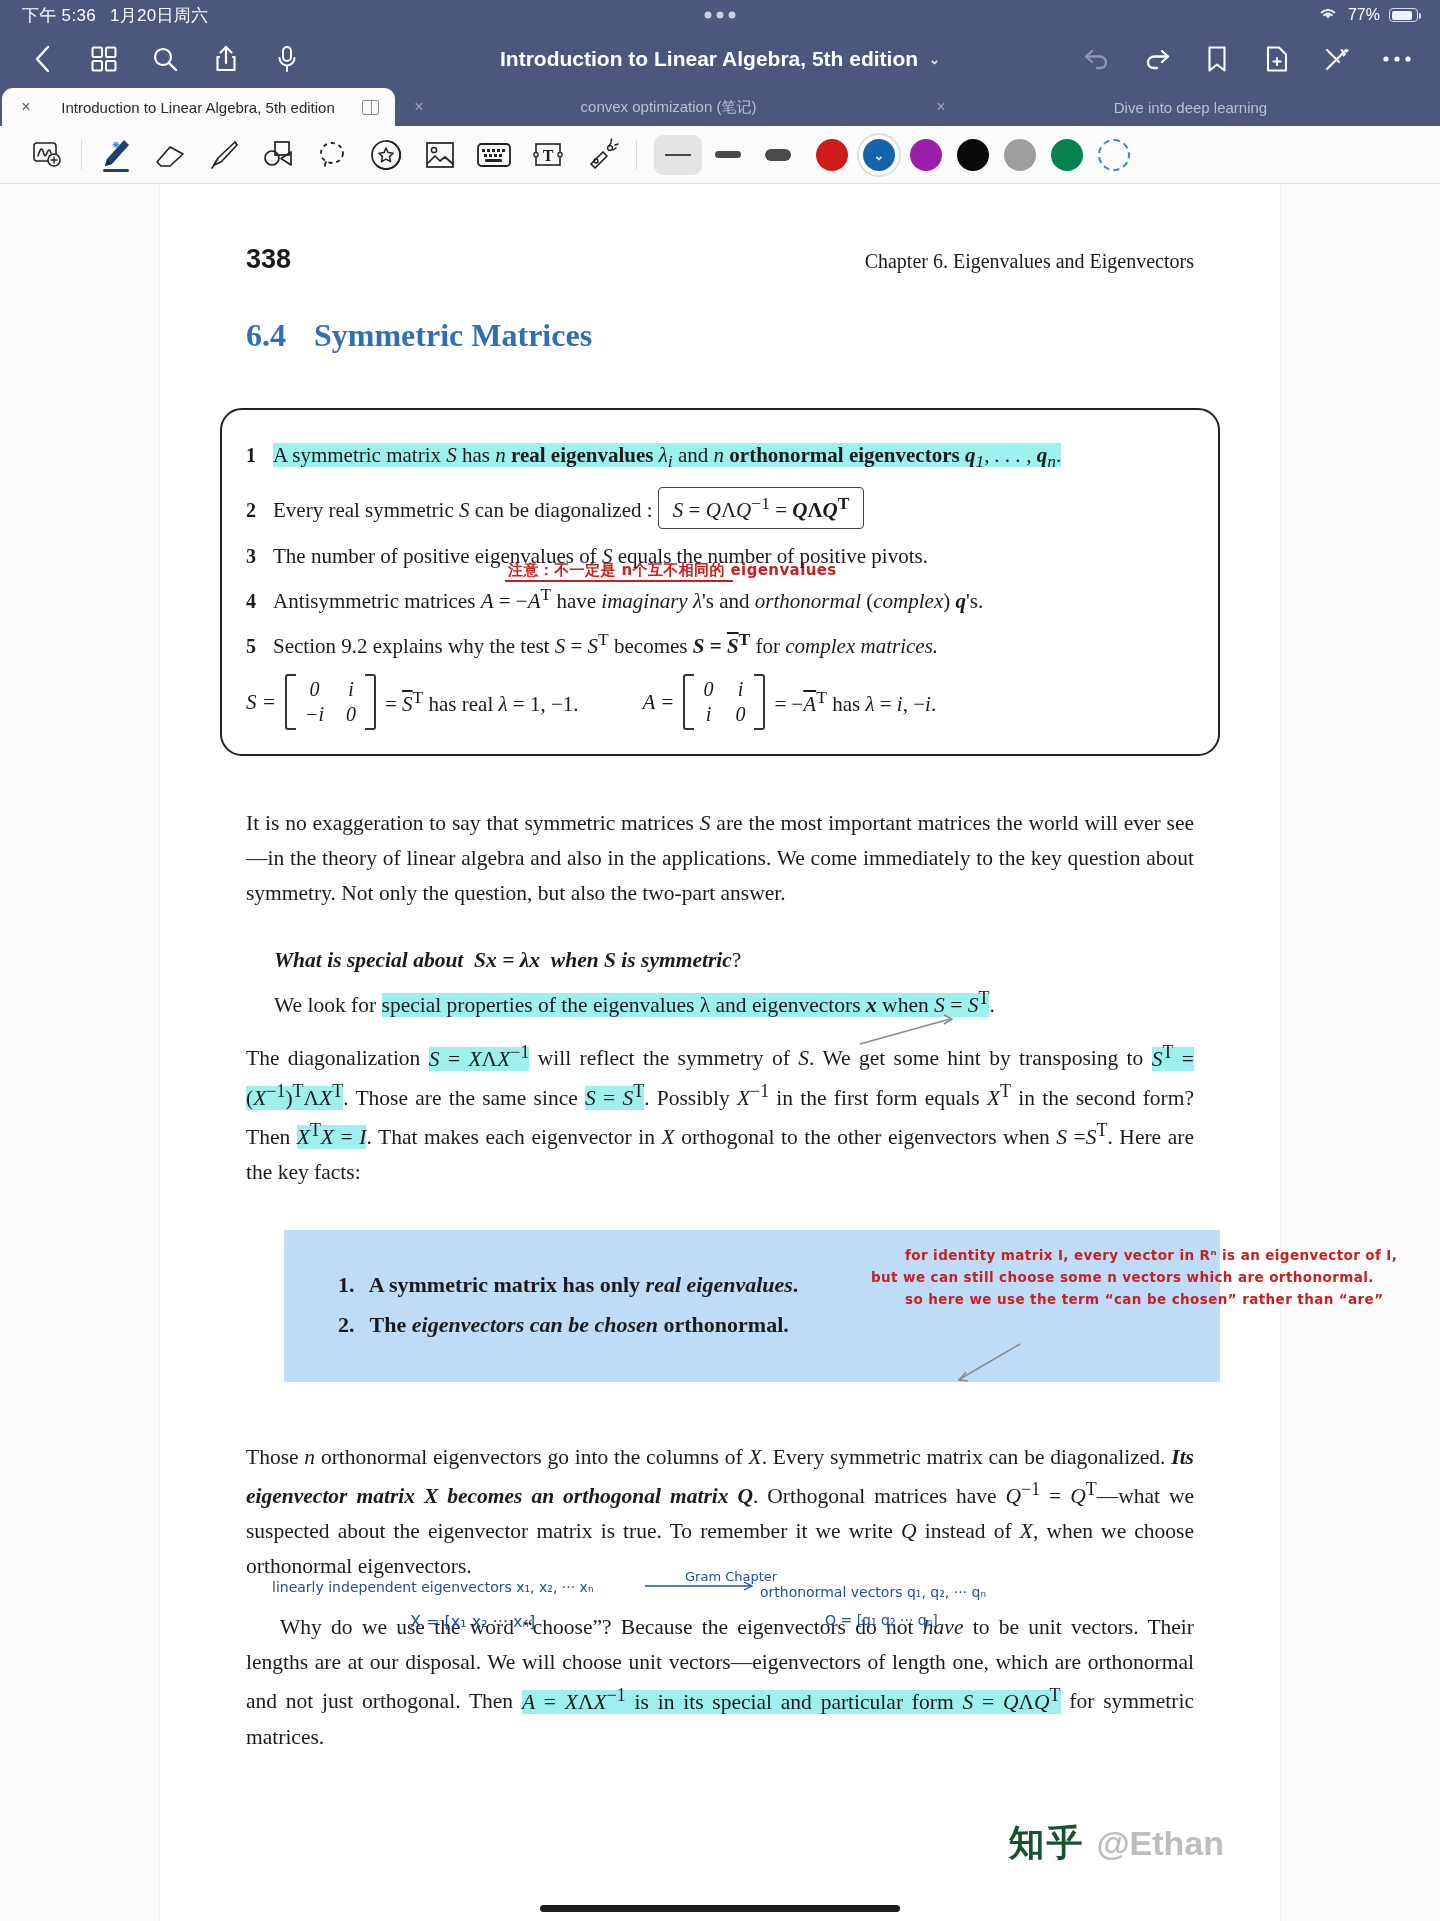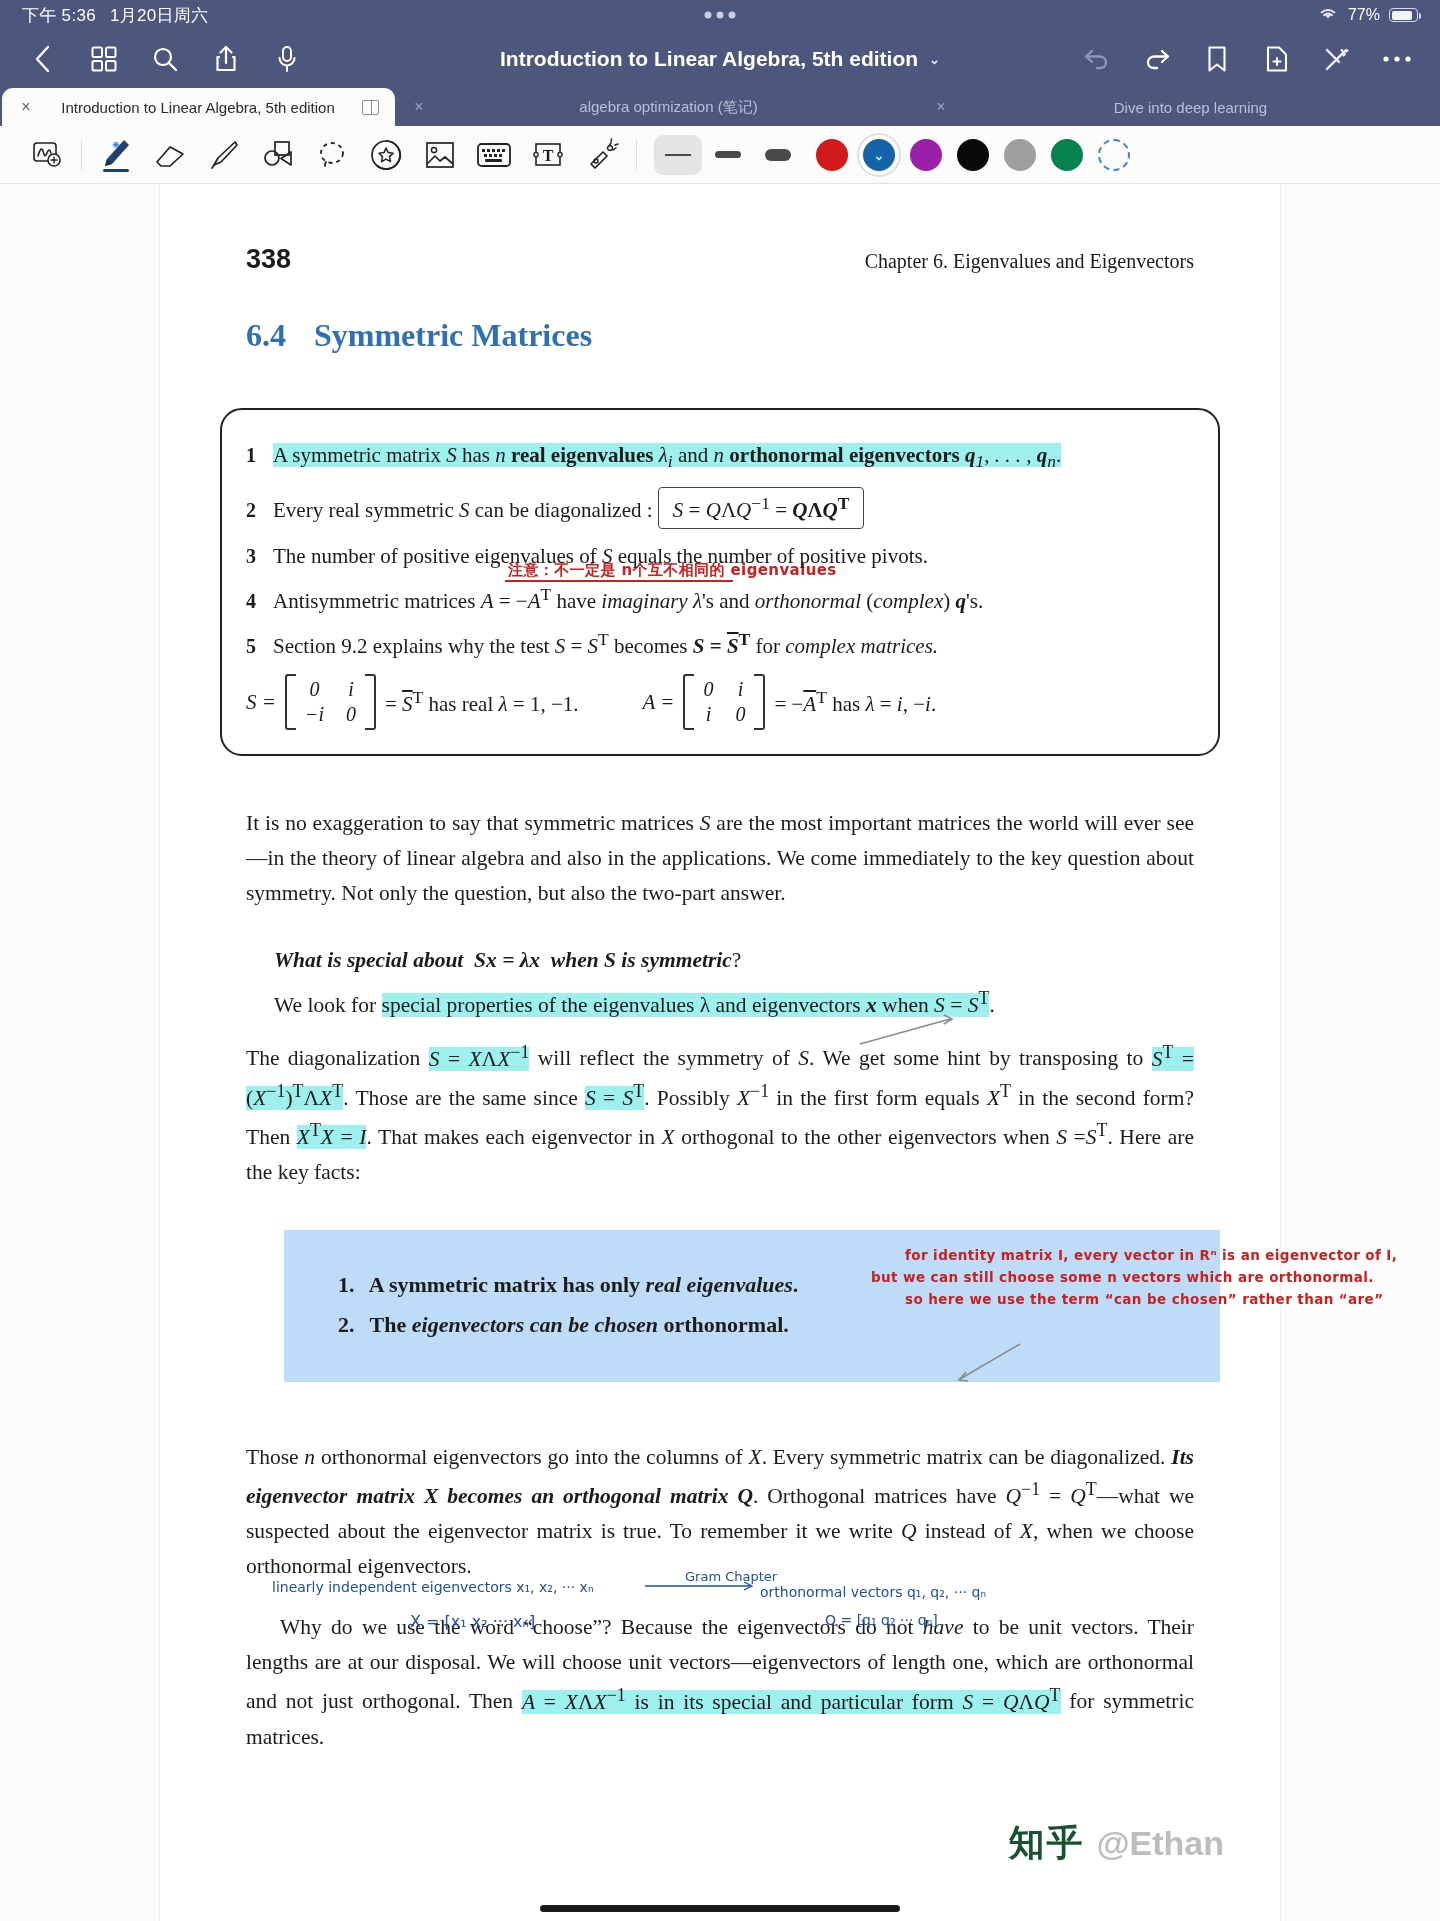--- a/index.html
+++ b/index.html
@@ -309,21 +309,21 @@
 </div>
 
 <div class="tabbar">
   <div class="tab active">
     <span class="tab-close">×</span>
     <span class="tab-label">Introduction to Linear Algebra, 5th edition</span>
     <span class="tab-book"></span>
   </div>
   <div class="tab inactive">
     <span class="tab-close">×</span>
-    <span class="tab-label">algebra optimization (笔记)</span>
+    <span class="tab-label">convex optimization (笔记)</span>
   </div>
   <div class="tab-sep"></div>
   <div class="tab inactive">
     <span class="tab-close">×</span>
     <span class="tab-label">Dive into deep learning</span>
   </div>
 </div>
 
 <div class="drawbar">
   <div class="tool">

